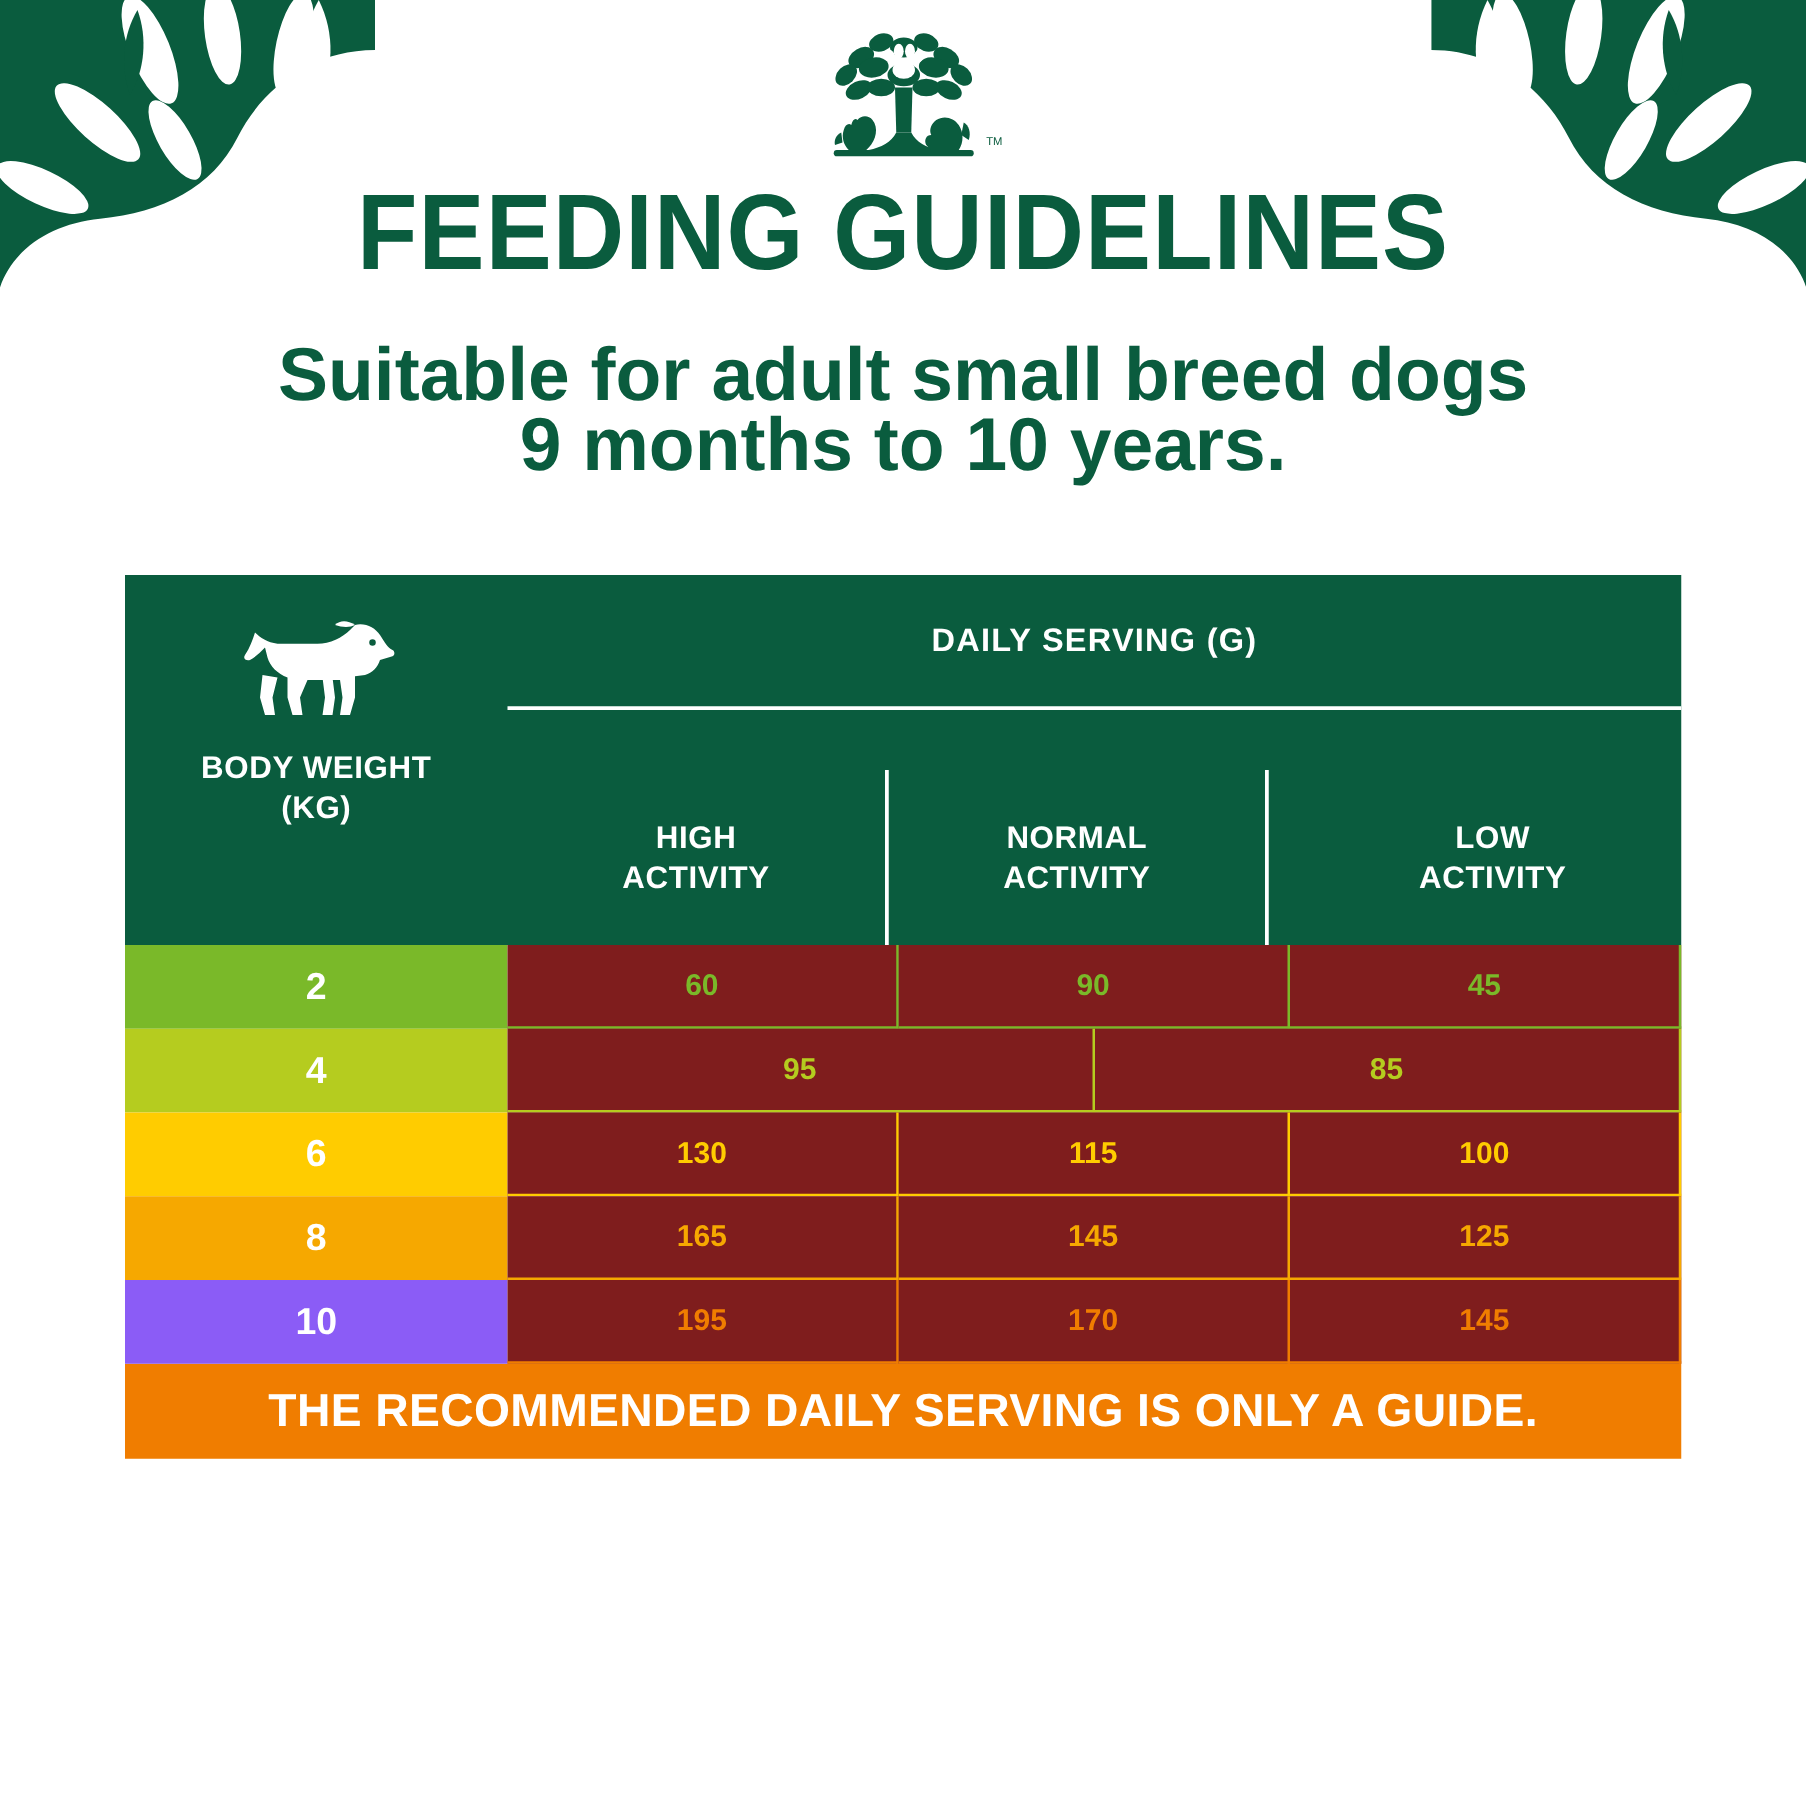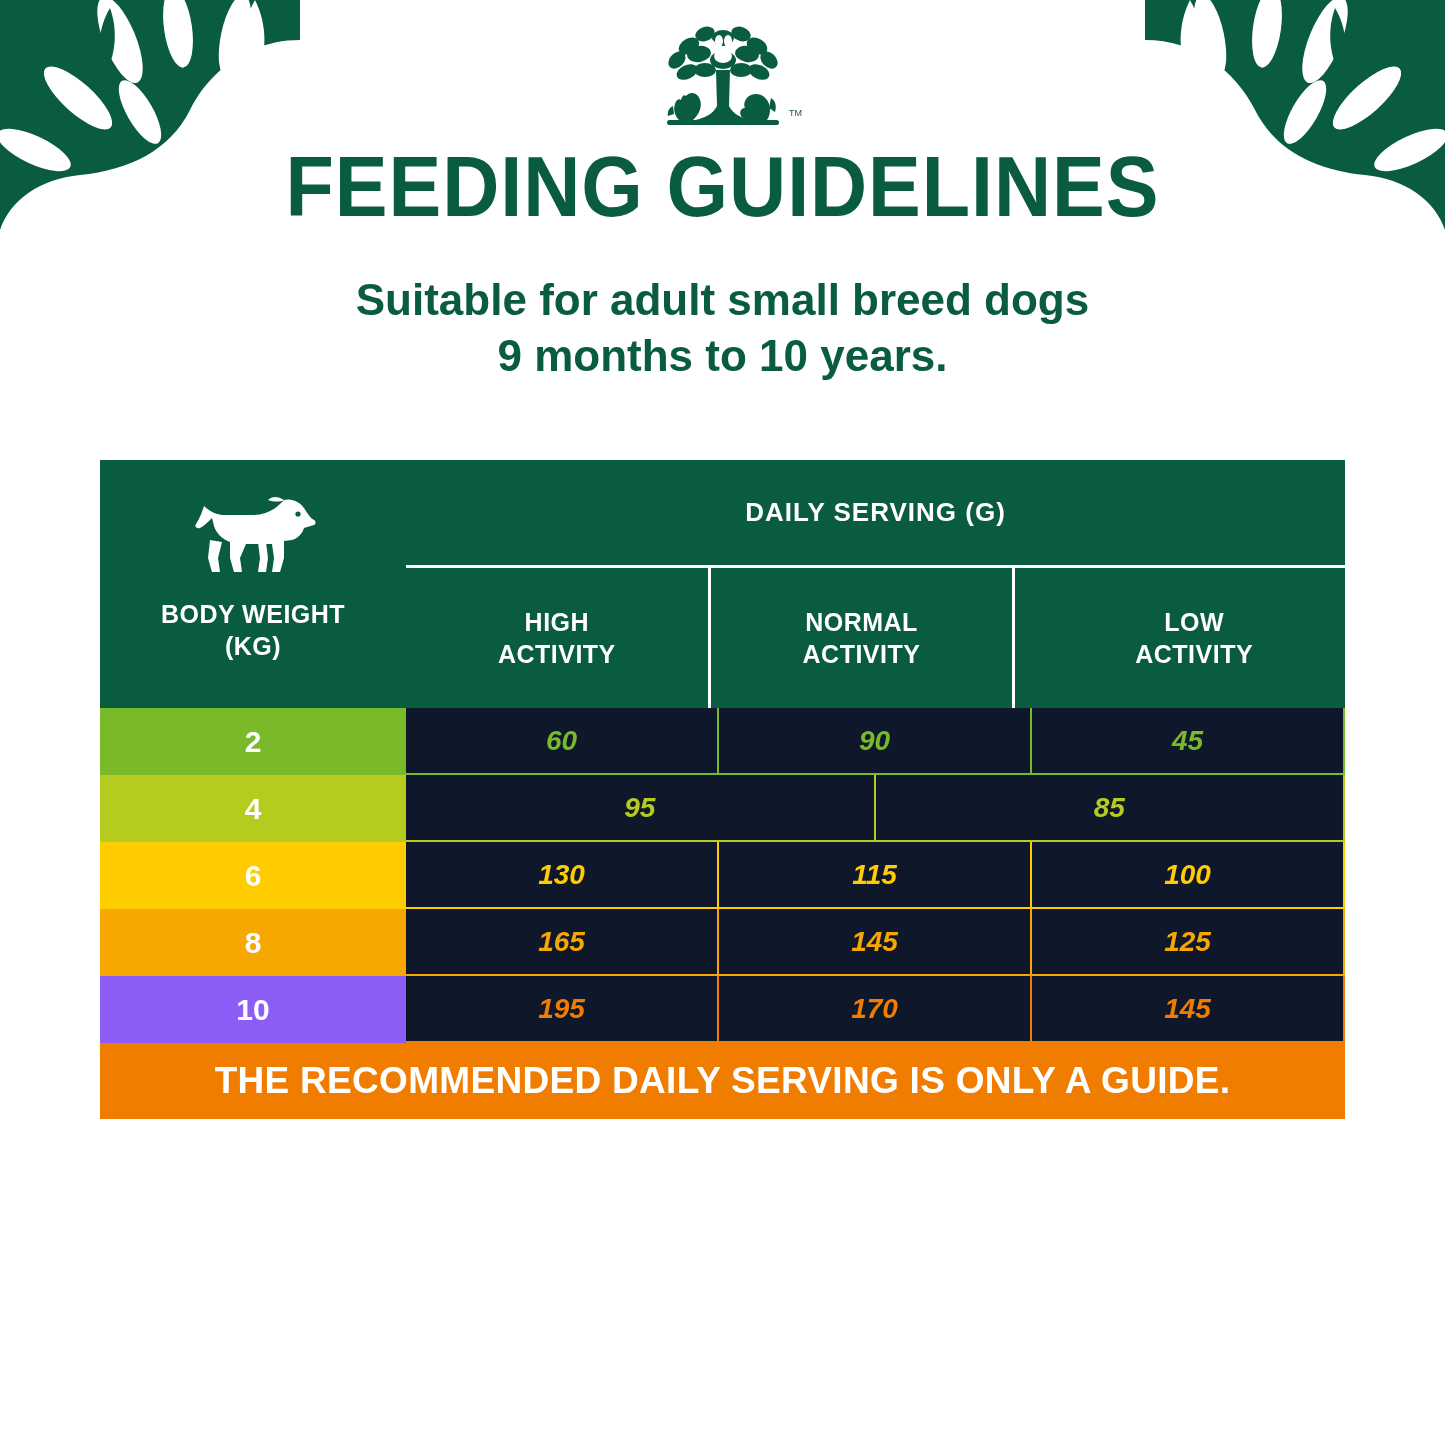--- a/index.html
+++ b/index.html
@@ -48,21 +48,21 @@
     letter-spacing: 1px;
     font-family: "Liberation Sans Narrow", "Liberation Sans", sans-serif;
     transform: scaleX(0.92);
   }
   .subtitle {
     position: absolute;
     top: 272px;
     left: 0; right: 0;
     text-align: center;
     color: #0a5c3e;
-    font-size: 44px;
+    font-size: 60px;
     line-height: 56px;
     font-weight: bold;
   }
 
   
   .table {
     position: absolute;
     left: 100px;
     top: 460px;
     width: 1245px;
@@ -89,20 +89,21 @@
     text-align: center;
     font-size: 25px;
     line-height: 32px;
     font-weight: bold;
     letter-spacing: 0.5px;
   }
   .act-head {
     flex: 1;
     display: flex;
     flex-direction: column;
+    gap: 48px;
   }
   .daily-serving {
     height: 108px;
     display: flex;
     align-items: center;
     justify-content: center;
     color: #ffffff;
     font-size: 26px;
     font-weight: bold;
     letter-spacing: 1px;
@@ -134,26 +135,25 @@
     color: #ffffff;
     font-size: 30px;
     font-weight: bold;
   }
   .val-cells { flex: 1; display: flex; }
   .val-cell {
     flex: 1;
     display: flex;
     align-items: center;
     justify-content: center;
-    font-size: 28px;
-    font-weight: bold;
-    background: #0f172a;
+    font-size: 24px;
+    font-weight: bold;
+    background: #7f1d1d;
     border-right: 2px solid;
     border-bottom: 2px solid;
-    font-style: italic;
   }
   .val-cell:last-child { border-right: 2px solid; }
 
   .footer-bar {
     height: 76px;
     background: #f07d00;
     display: flex;
     align-items: center;
     justify-content: center;
     color: #ffffff;

